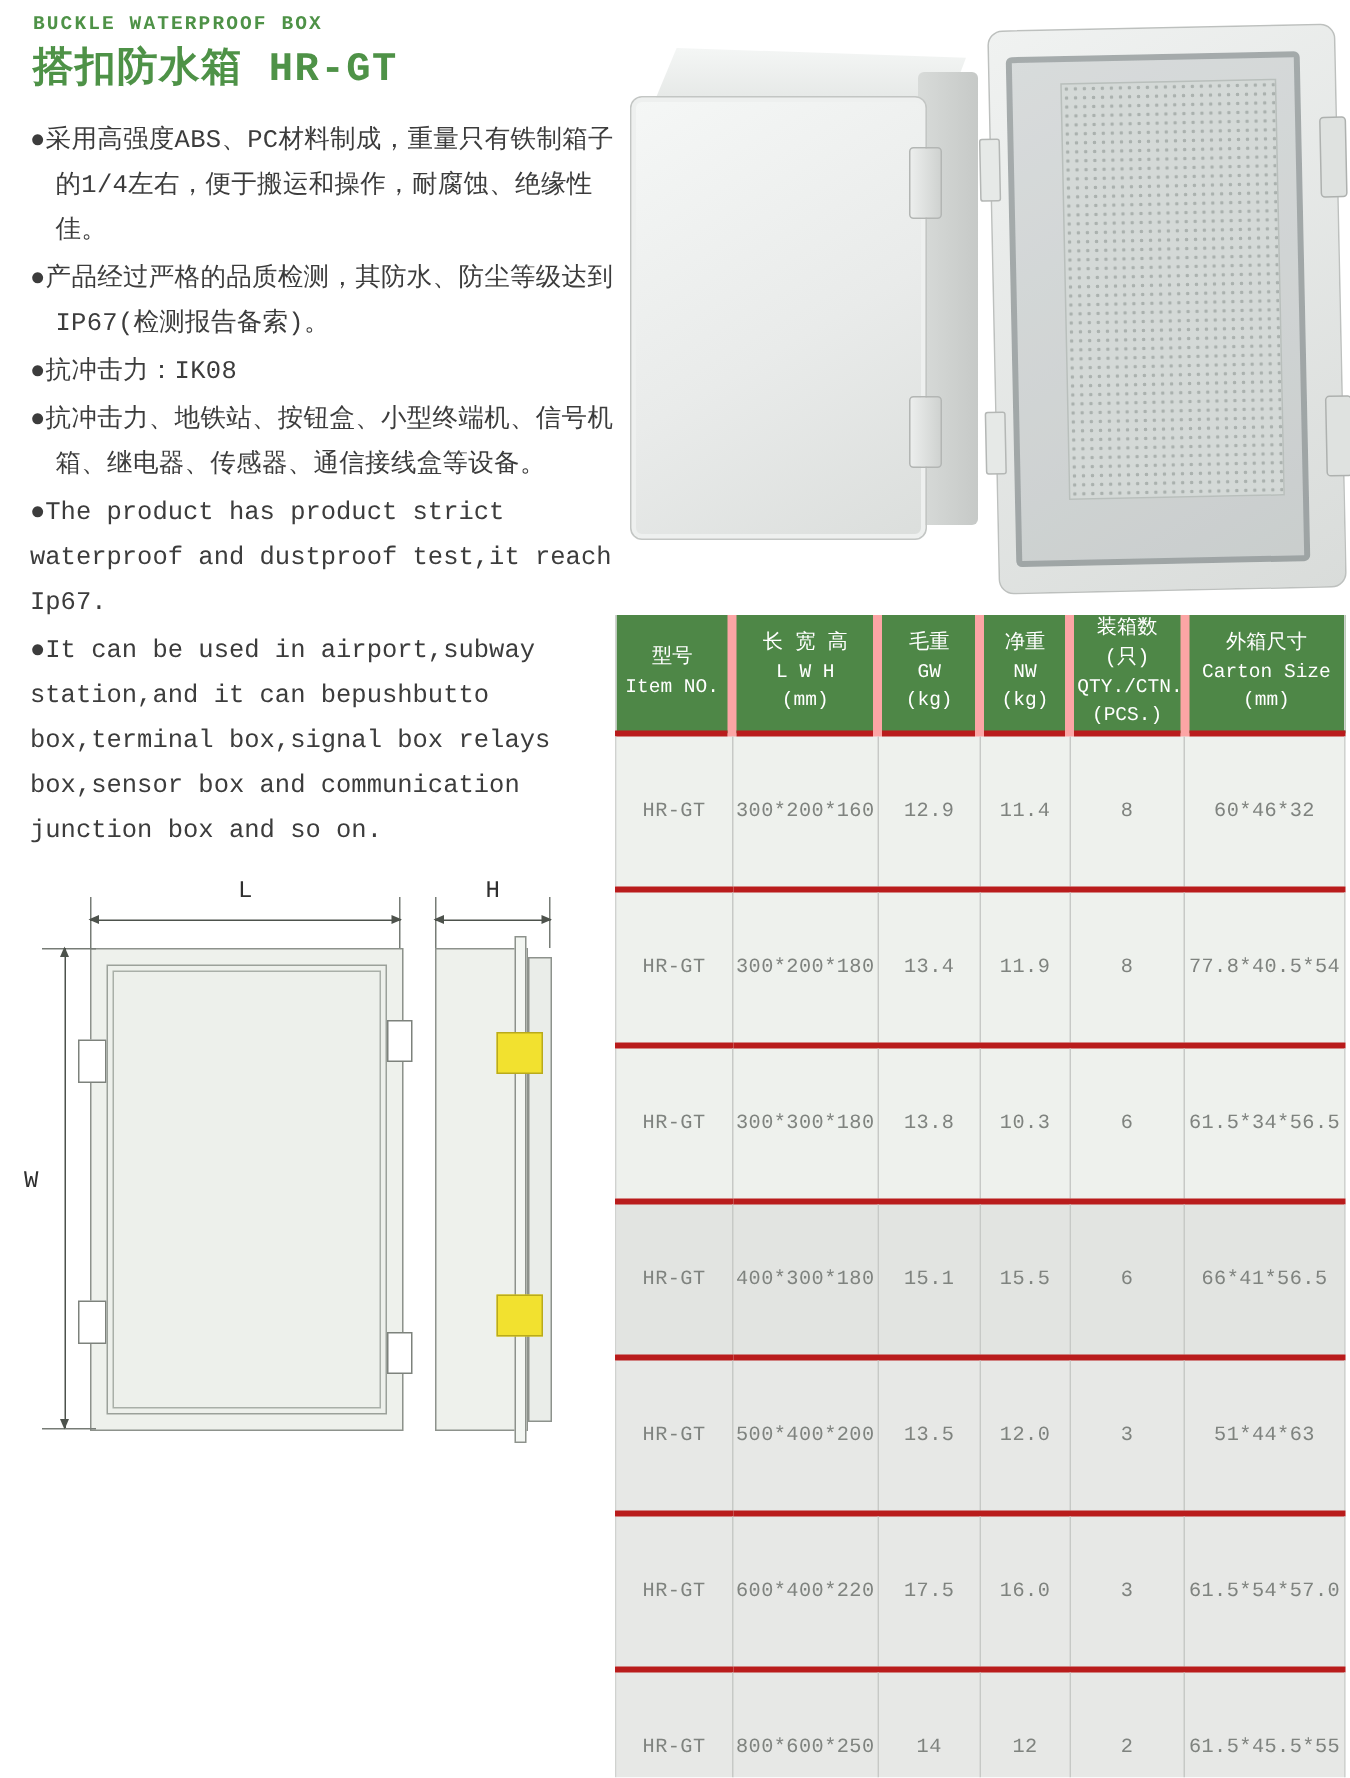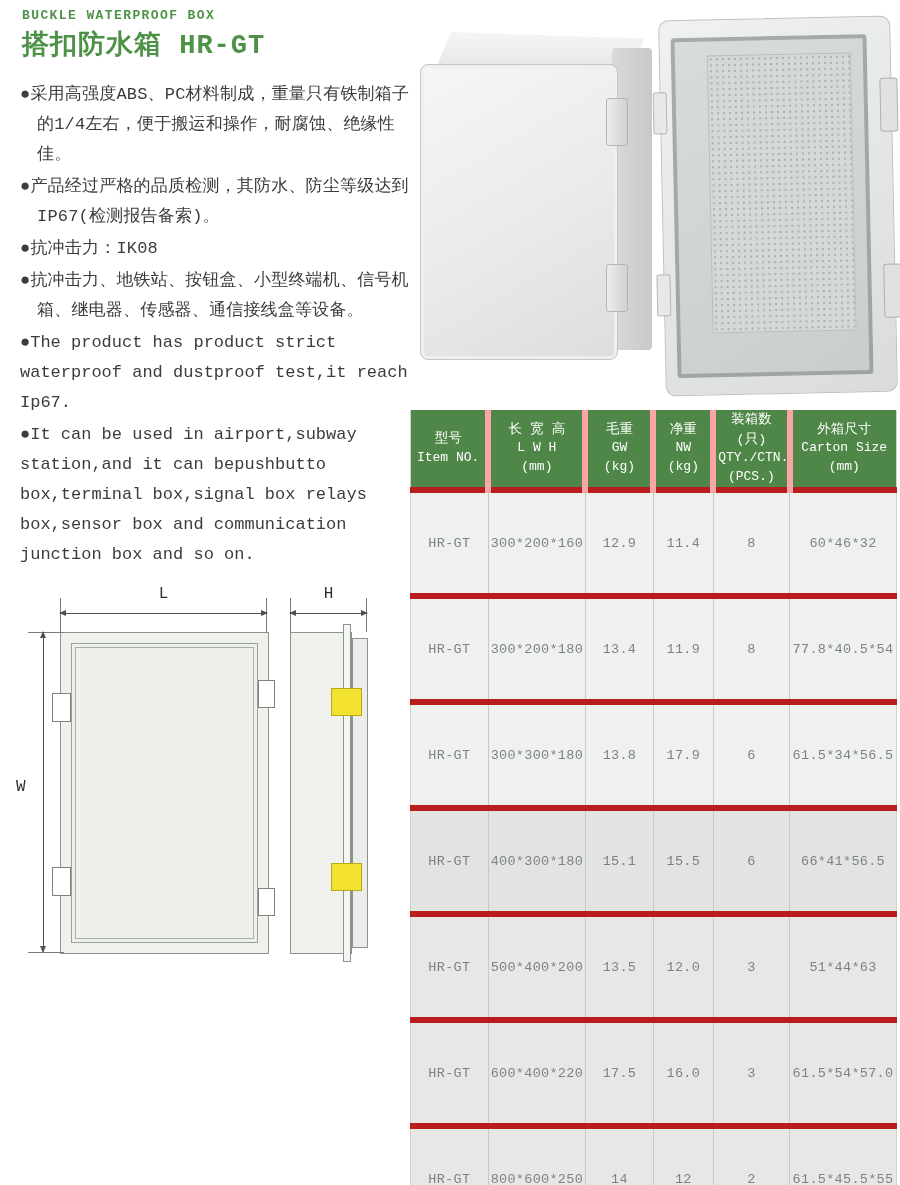--- a/index.html
+++ b/index.html
@@ -73,21 +73,21 @@
 
   
   .spec-table{position:absolute;left:410px;top:410px;width:487px;border-collapse:collapse;table-layout:fixed;
     border-bottom:3px solid #454745;border-left:1px solid #d0d2cf;border-right:1px solid #d0d2cf;}
   .spec-table thead th{background:var(--table-header-green);color:#ffffff;height:77px;font-weight:normal;
     font-size:13px;vertical-align:middle;padding:0 2px;}
   .spec-table thead th div{line-height:1.45;}
   .spec-table thead th div:first-child{font-size:13.5px;}
   .spec-table thead th + th{border-left:6px solid #fca5a5;margin-left:45px;}
   .spec-table tbody td{height:98px;text-align:center;vertical-align:middle;color:#7f837f;font-size:13.5px;
-    border-top:6px solid #b91c1c;letter-spacing:0.3px;}
+    border-top:4px solid #b91c1c;letter-spacing:0.3px;}
   .spec-table tbody td + td{border-left:1px solid #c7c9c6;}
   .spec-table tbody tr{background:#eef1ed;}
   .spec-table tbody tr:nth-child(4){background:#e2e4e1;}
   .spec-table tbody tr:nth-child(n+5){background:#e7e8e6;}
   col.c1{width:16%}col.c2{width:20%}col.c3{width:14%}col.c4{width:12.3%}col.c5{width:15.7%}col.c6{width:22%}
 </style>
 </head>
 <body>
 
 <div class="page">
@@ -212,21 +212,21 @@
           <td>300*200*180</td>
           <td>13.4</td>
           <td>11.9</td>
           <td>8</td>
           <td>77.8*40.5*54</td>
         </tr>
         <tr>
           <td>HR-GT</td>
           <td>300*300*180</td>
           <td>13.8</td>
-          <td>17.9</td>
+          <td>10.3</td>
           <td>6</td>
           <td>61.5*34*56.5</td>
         </tr>
         <tr>
           <td>HR-GT</td>
           <td>400*300*180</td>
           <td>15.1</td>
           <td>15.5</td>
           <td>6</td>
           <td>66*41*56.5</td>

